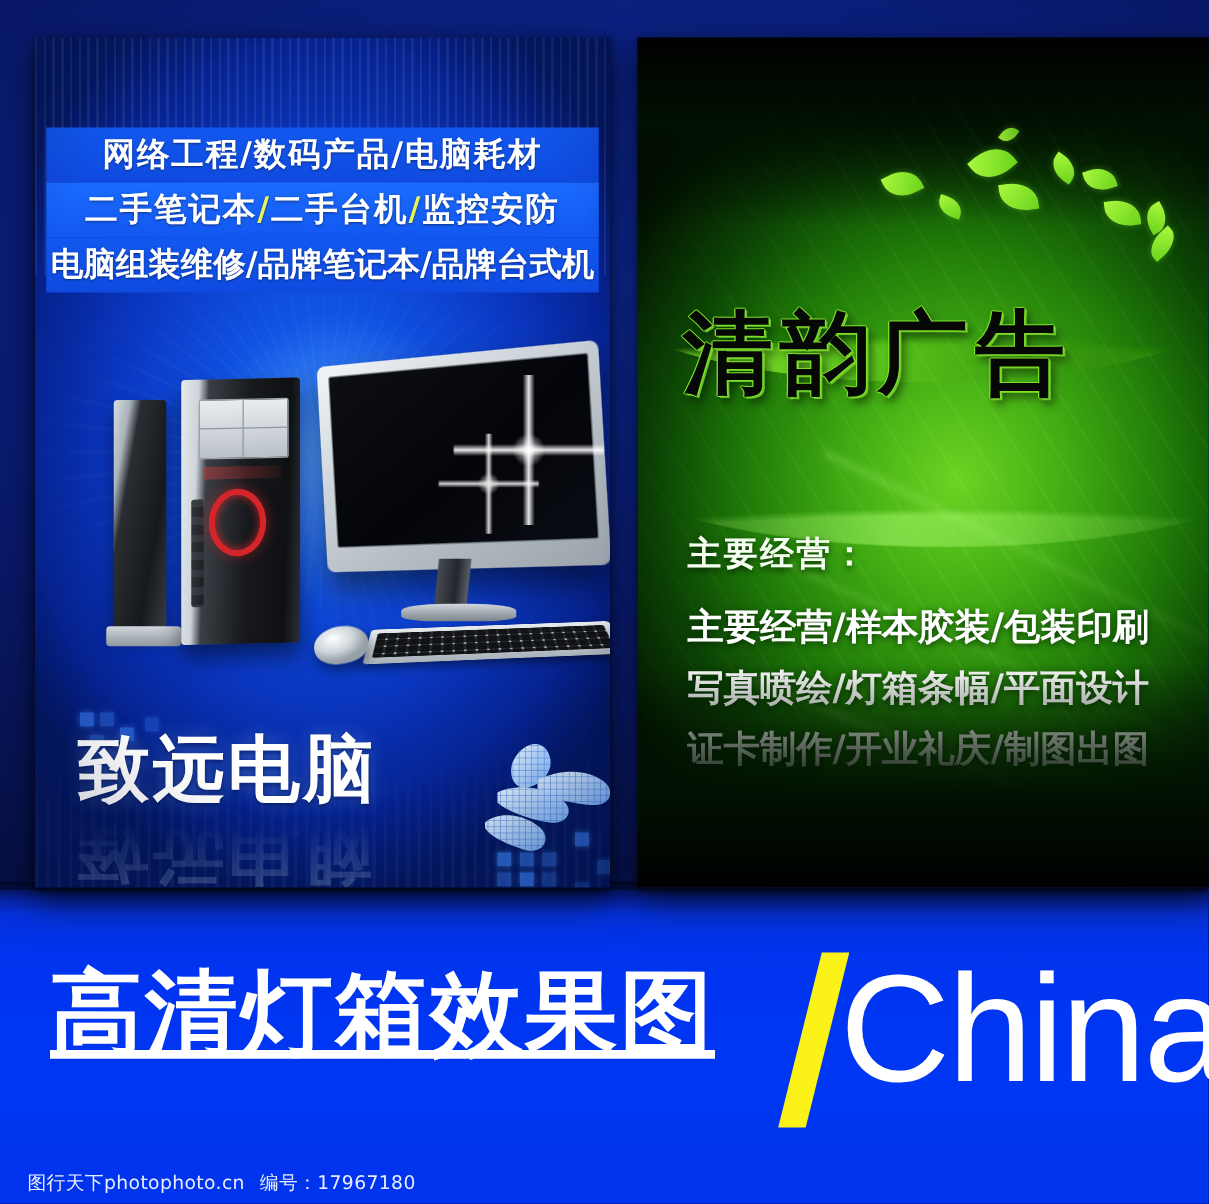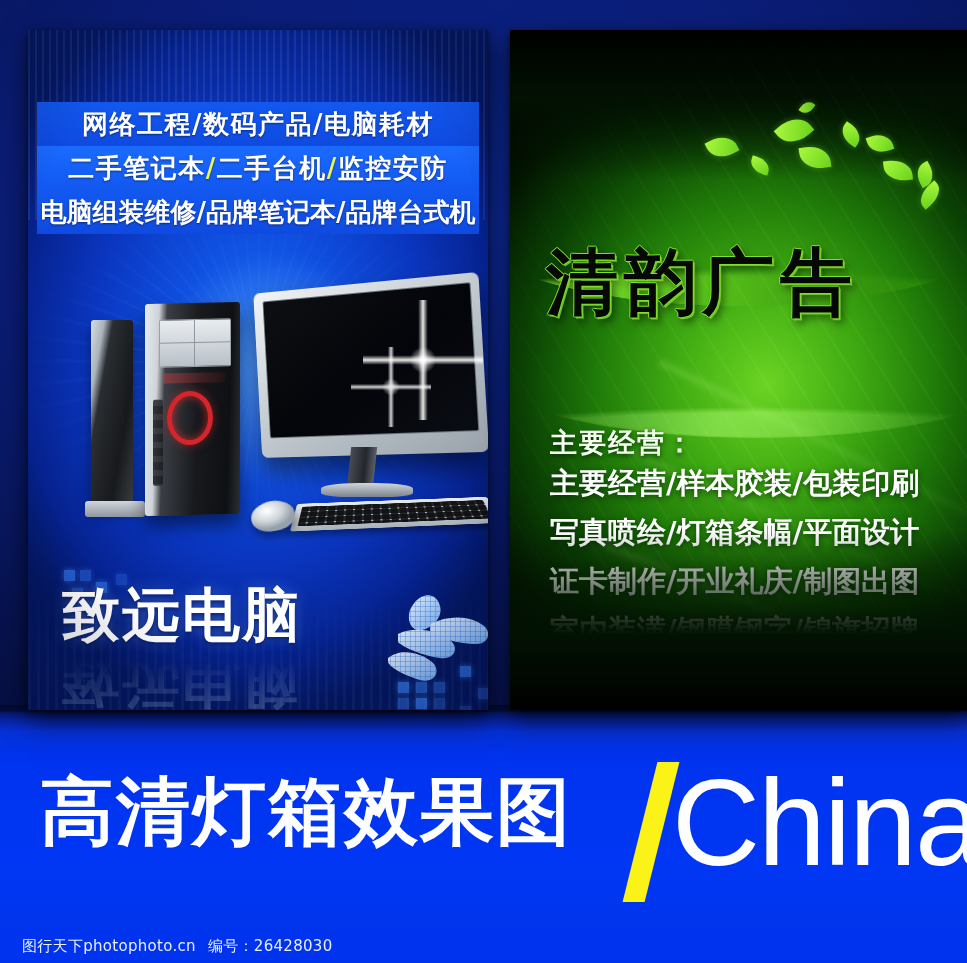--- a/index.html
+++ b/index.html
@@ -272,38 +272,39 @@
     font-family:"DejaVu Serif","Liberation Serif",serif;
     text-shadow:
       1px 0 0 #7ee02a, -1px 0 0 #7ee02a, 0 1px 0 #7ee02a, 0 -1px 0 #7ee02a,
       2px 2px 0 rgba(120,220,40,.85), 4px 5px 8px rgba(0,0,0,.55);
   }
   .grn-lines{position:absolute;left:40px;top:395px;width:410px;}
   .grn-lines .lead{
     font-size:27px;color:#f4fff0;font-weight:700;letter-spacing:2px;
     font-family:"DejaVu Sans","Liberation Sans",sans-serif;
     text-shadow:0 2px 5px rgba(0,30,0,.8);
-    margin-bottom:8px;
+    margin-bottom:26px;
   }
   .grn-lines .ln{
     font-size:29px;color:#ffffff;font-weight:700;letter-spacing:0px;
     white-space:nowrap;line-height:1;margin-bottom:20px;
     font-family:"DejaVu Sans","Liberation Sans",sans-serif;
     text-shadow:0 2px 6px rgba(0,35,0,.85);
   }
 
   
   .banner{
     position:absolute;left:0;top:760px;width:967px;height:170px;
   }
   .banner-cn{
     position:absolute;left:40px;top:14px;
     font-size:74px;font-weight:700;color:#ffffff;line-height:1;
     letter-spacing:2px;white-space:nowrap;
     font-family:"DejaVu Sans","Liberation Sans",sans-serif;
+    text-decoration:underline;
   }
   .banner-slash{
     position:absolute;left:640px;top:2px;width:22px;height:140px;
     background:#fbf318;transform:skewX(-14deg);
   }
   .banner-en{
     position:absolute;left:672px;top:2px;
     font-size:122px;font-weight:400;color:#ffffff;line-height:1;
     letter-spacing:-2px;white-space:nowrap;
     font-family:"Liberation Sans","DejaVu Sans",sans-serif;
@@ -458,16 +459,16 @@
     <div class="grn-bot-dark"></div>
   </div>
 
   <div class="banner">
     <div class="banner-cn">高清灯箱效果图</div>
     <div class="banner-slash"></div>
     <div class="banner-en">China</div>
   </div>
 
   <div class="footer">
-    <div class="footer-txt"><span>图行天下photophoto.cn</span><span class="sp"></span><span>编号：</span><span>26428030</span></div>
+    <div class="footer-txt"><span>图行天下photophoto.cn</span><span class="sp"></span><span>编号：</span><span>17967180</span></div>
   </div>
 
 </div>
 
 </body></html>

